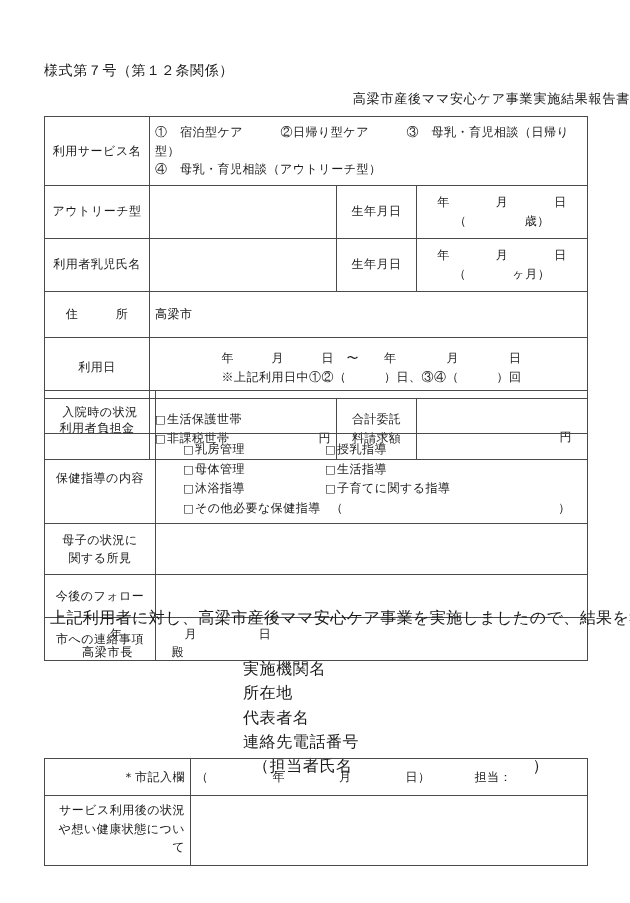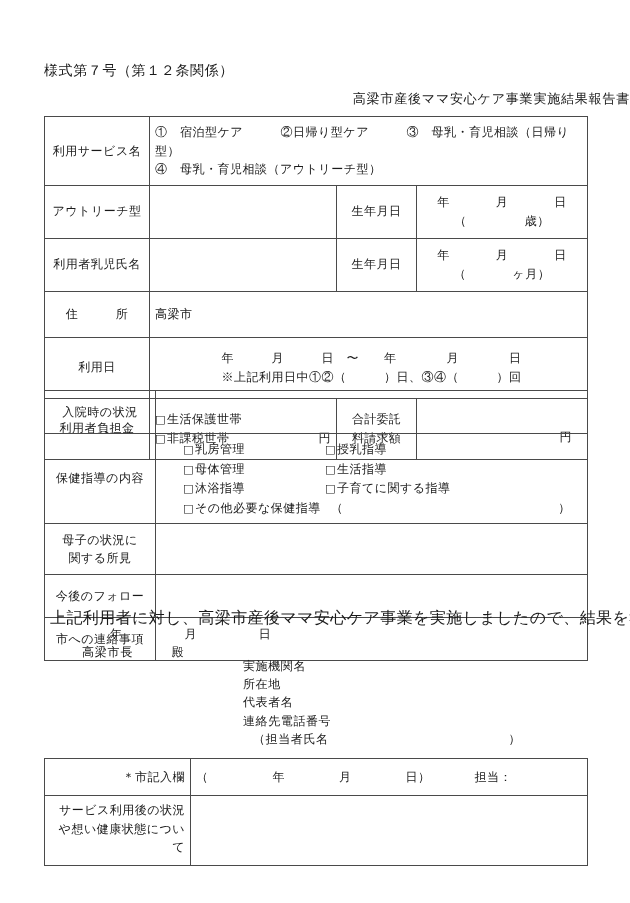--- a/index.html
+++ b/index.html
@@ -118,21 +118,21 @@
     left: 82px;
     top: 644px;
     font-size: 12px;
     letter-spacing: 0.8px;
     white-space: nowrap;
   }
   .sig-block {
     position: absolute;
     left: 243px;
     top: 657px;
-    font-size: 12px;
+    font-size: 16px;
     letter-spacing: 0.6px;
     line-height: 1.52;
     white-space: nowrap;
   }
   .sig-block .indent { padding-left: 10px; }
   .sig-block .pic-gap { display: inline-block; width: 180px; }
 
   
   .city-date { white-space: nowrap; }
   .city-date .g1 { display:inline-block; width: 64px; }

